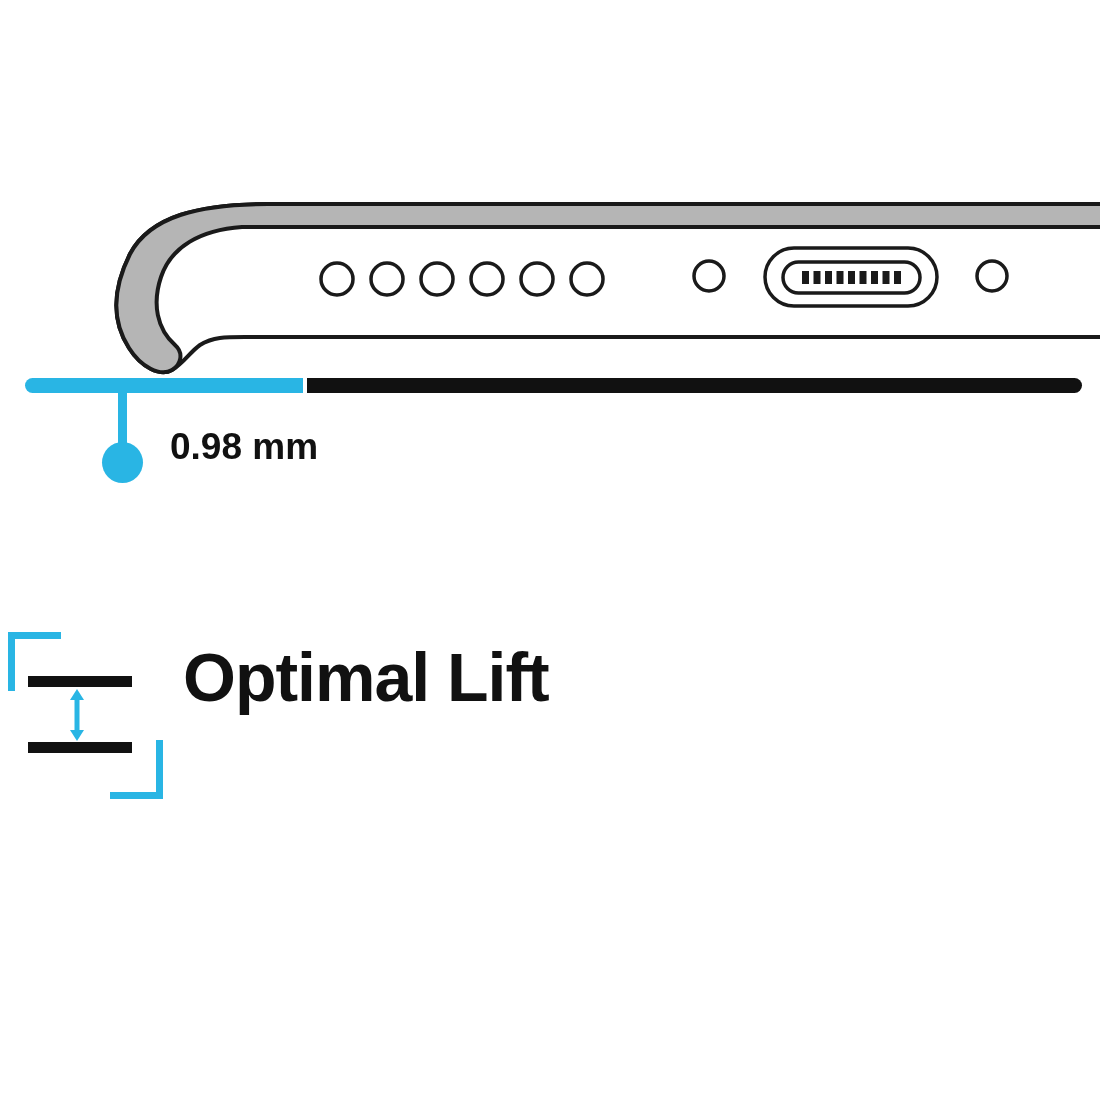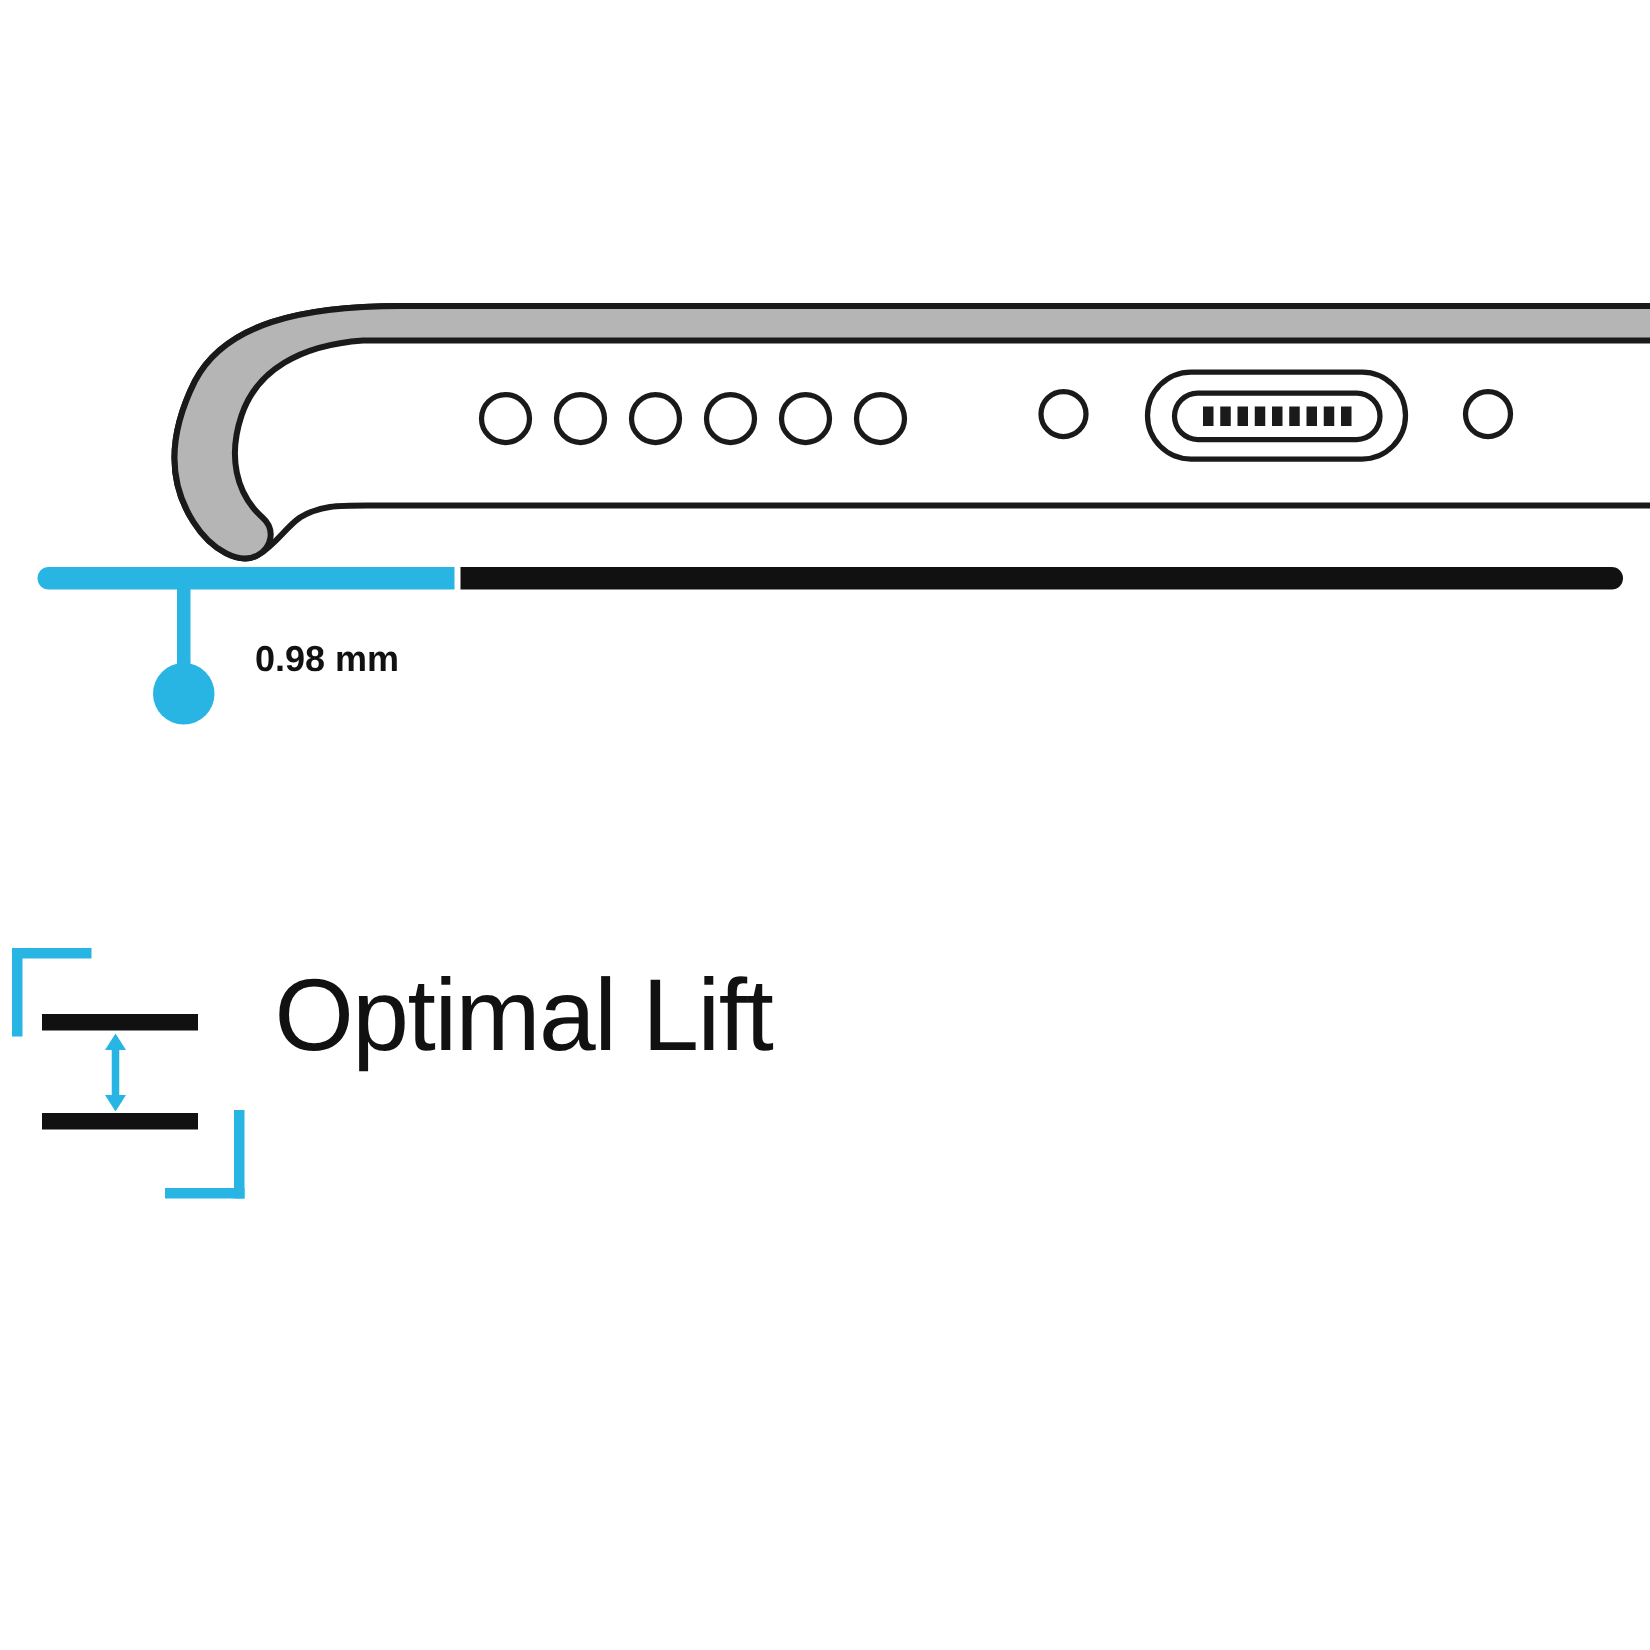--- a/index.html
+++ b/index.html
@@ -28,37 +28,37 @@
 
   
   .line-cyan{left:25px;top:378px;width:278px;height:15px;background:var(--accent);border-radius:8px 0 0 8px;}
   .line-black{left:307px;top:378px;width:775px;height:15px;background:var(--ink);border-radius:0 8px 8px 0;}
 
   
   .stem{left:118px;top:392px;width:9px;height:55px;background:var(--accent);}
   .dot{left:102px;top:442px;width:41px;height:41px;border-radius:50%;background:var(--accent);}
   .measure-label{
     left:170px;top:426px;
-    font-size:24px;font-weight:bold;letter-spacing:0px;
+    font-size:37px;font-weight:bold;letter-spacing:0px;
     white-space:nowrap;
   }
 
   
   .bracket-tl{left:8px;top:632px;width:46px;height:52px;border-top:7px solid var(--accent);border-left:7px solid var(--accent);}
   .bracket-br{left:110px;top:740px;width:46px;height:52px;border-bottom:7px solid var(--accent);border-right:7px solid var(--accent);}
   .bar-top{left:28px;top:676px;width:104px;height:11px;background:var(--ink);}
   .bar-bottom{left:28px;top:742px;width:104px;height:11px;background:var(--ink);}
   .arrow-svg{left:65px;top:689px;}
   .arrow-line{stroke:var(--accent);stroke-width:5;}
   .arrow-head{fill:var(--accent);}
 
   
   .title{
     left:183px;top:642px;
-    font-size:68px;font-weight:normal;letter-spacing:-1px;
+    font-size:68px;font-weight:bold;letter-spacing:-1px;
     white-space:nowrap;line-height:70px;
   }
   .subtitle{
     left:184px;top:728px;
     font-size:41px;font-weight:bold;letter-spacing:-0.5px;
     white-space:nowrap;line-height:46px;
   }
 </style>
 </head>
 <body>

